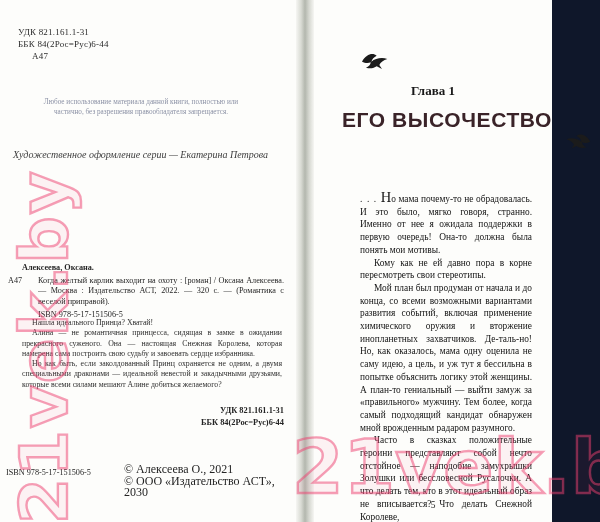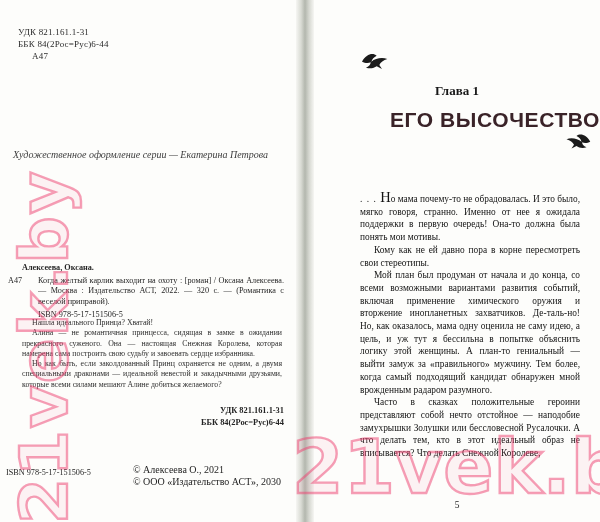--- a/index.html
+++ b/index.html
@@ -1,21 +1,21 @@
 <!DOCTYPE html>
 <html><head>
 <meta charset="utf-8">
 <style>
   html,body{margin:0;padding:0;}
   body{width:600px;height:522px;overflow:hidden;background:#fff;
        font-family:"Liberation Serif",serif;color:#222;}
   .screen{position:relative;width:600px;height:522px;overflow:hidden;background:#0f172a;}
   .page{position:absolute;top:0;bottom:0;background:#fdfdfb;}
   .page-left{left:0;width:296px;}
-  .page-right{left:314px;width:286px;}
+  .page-right{left:314px;width:238px;}
   .spine{position:absolute;left:296px;width:18px;top:0;bottom:0;
          background:linear-gradient(90deg,#f6f6f3 0%,#d9dbd4 28%,#b3b7ae 50%,#d5d7d0 72%,#f6f6f3 100%);}
 
   
   .udk-top{position:absolute;left:18px;top:26px;font-size:9px;line-height:12px;letter-spacing:.2px;color:#2b2b2b;}
   .udk-top .indent{padding-left:14px;}
   .notice{position:absolute;left:38px;right:52px;top:97px;text-align:center;
           font-size:7.2px;line-height:10px;color:#8b91a5;}
   .credit{position:absolute;left:13px;top:149px;font-size:10px;font-style:italic;color:#3d3d3d;}
   .catalog{position:absolute;left:8px;right:12px;top:263px;font-size:8.2px;line-height:10.6px;color:#262626;}
@@ -23,21 +23,21 @@
   .cat-row{position:relative;margin-top:2px;}
   .cat-code{position:absolute;left:0;top:0;}
   .cat-text{margin-left:30px;text-align:justify;}
   .cat-isbn{margin-left:30px;margin-top:3px;}
   .annotation{position:absolute;left:22px;right:14px;top:318px;font-size:7.8px;line-height:10.3px;
               color:#2e2e2e;text-align:justify;}
   .annotation p{margin:0;text-indent:10px;}
   .udk-bottom{position:absolute;right:12px;top:405px;text-align:right;font-size:8.4px;line-height:11.5px;
               font-weight:bold;color:#242424;}
   .isbn-bottom{position:absolute;left:6px;top:468px;font-size:8.2px;color:#242424;}
-  .copyright{position:absolute;left:133px;top:464px;font-size:10px;line-height:11.5px;color:#242424;}
+  .copyright{position:absolute;left:124px;top:464px;font-size:12px;line-height:11.5px;color:#242424;}
 
   
   .bird{position:absolute;}
   .bird svg{display:block;width:100%;height:100%;fill:#1b1b1b;}
   .bird1{left:44px;top:50px;width:32px;height:22px;}
   .bird2{left:250px;top:131px;width:30px;height:20px;transform:scaleX(-1);}
   .chapter-label{position:absolute;left:0;right:0;top:83px;text-align:center;
                  font-size:13px;font-weight:bold;color:#181818;}
   .chapter-title{position:absolute;left:0;right:0;top:108px;text-align:right;
                  font-size:21px;font-weight:bold;font-family:"Liberation Sans",sans-serif;
@@ -63,20 +63,21 @@
 
 <div class="screen">
 
   <div class="page page-left">
     <div class="udk-top">
       <div>УДК 821.161.1-31</div>
       <div>ББК 84(2Рос=Рус)6-44</div>
       <div class="indent">А47</div>
     </div>
 
+    <div class="notice">Любое использование материала данной книги, полностью или частично, без разрешения правообладателя запрещается.</div>
 
     <div class="credit">Художественное оформление серии — Екатерина Петрова</div>
 
     <div class="catalog">
       <div class="cat-author">Алексеева, Оксана.</div>
       <div class="cat-row">
         <span class="cat-code">А47</span>
         <div class="cat-text">Когда желтый карлик выходит на охоту : [роман] / Оксана Алексеева. — Москва : Издательство АСТ, 2022. — 320 с. — (Романтика с веселой приправой).</div>
       </div>
       <div class="cat-isbn">ISBN 978-5-17-151506-5</div>

